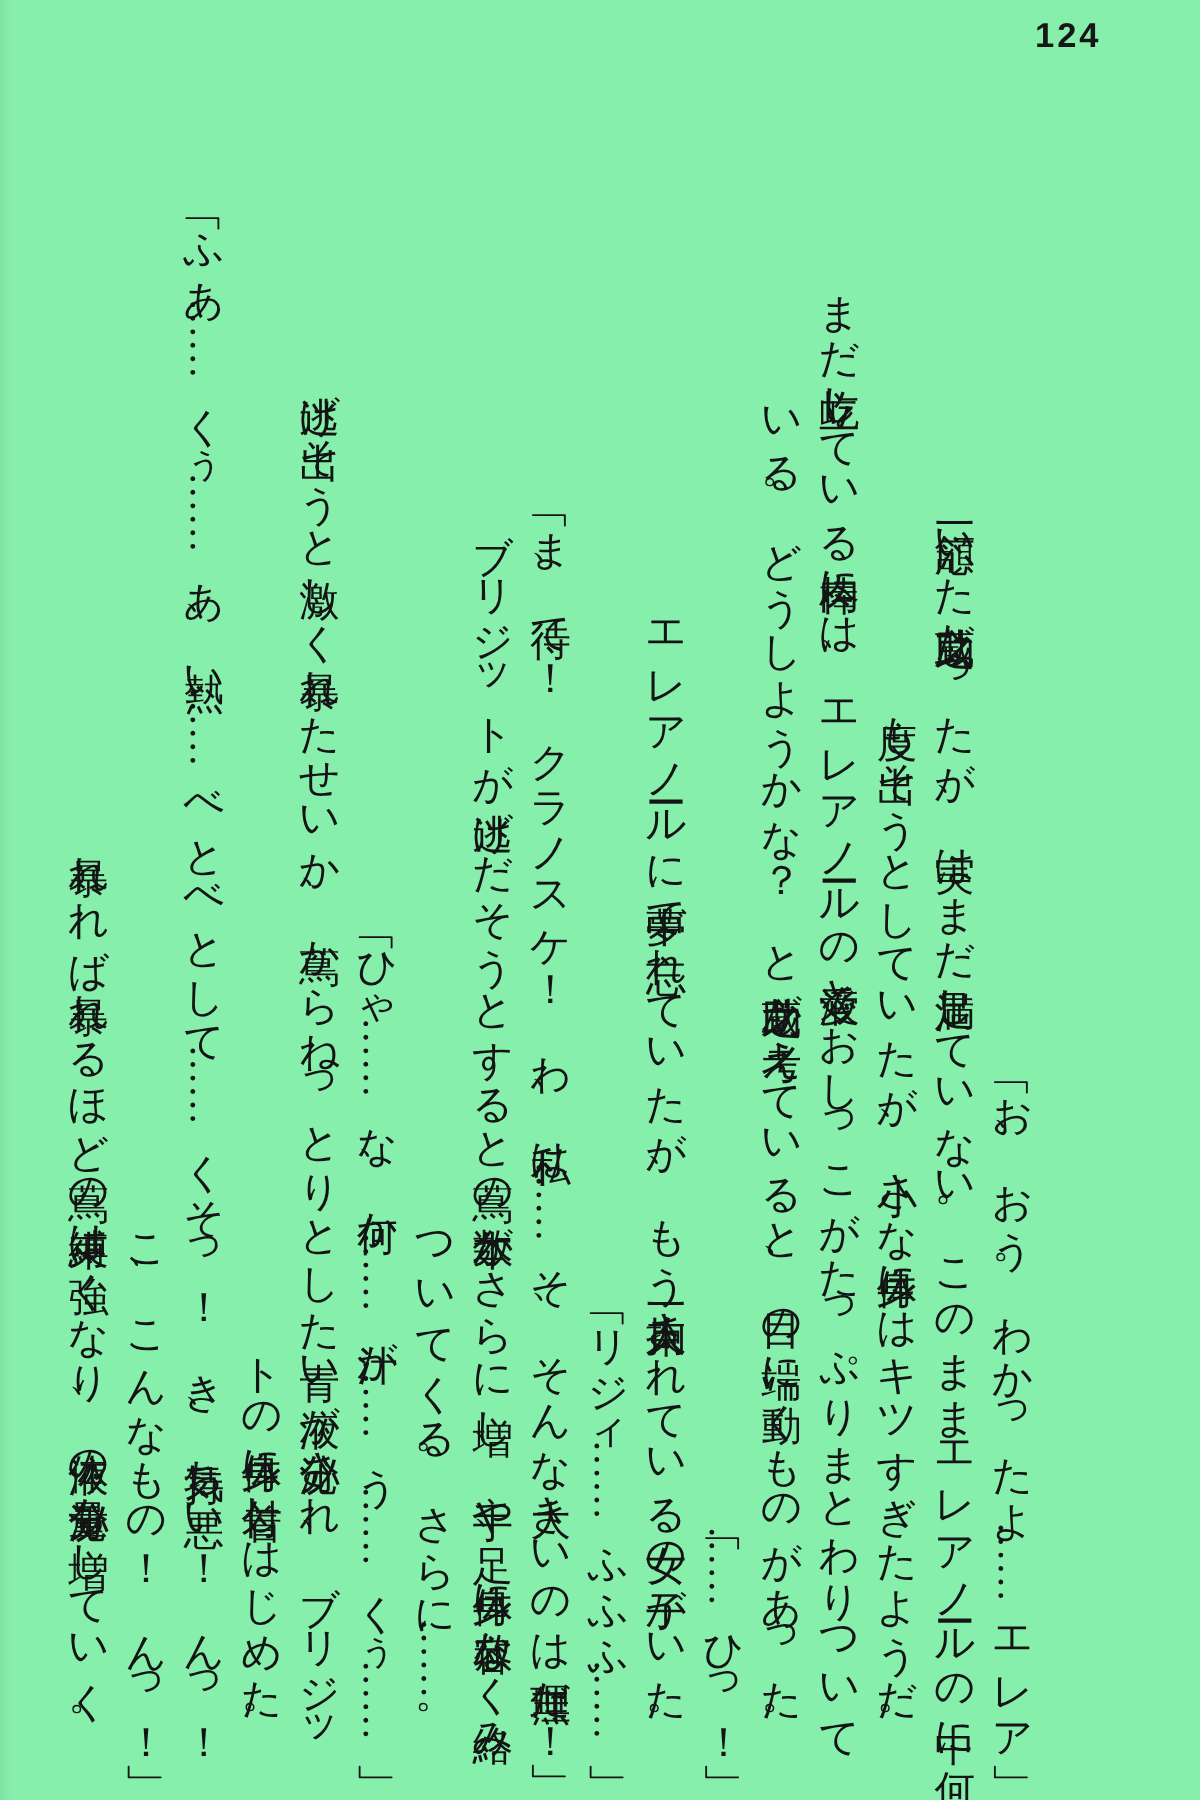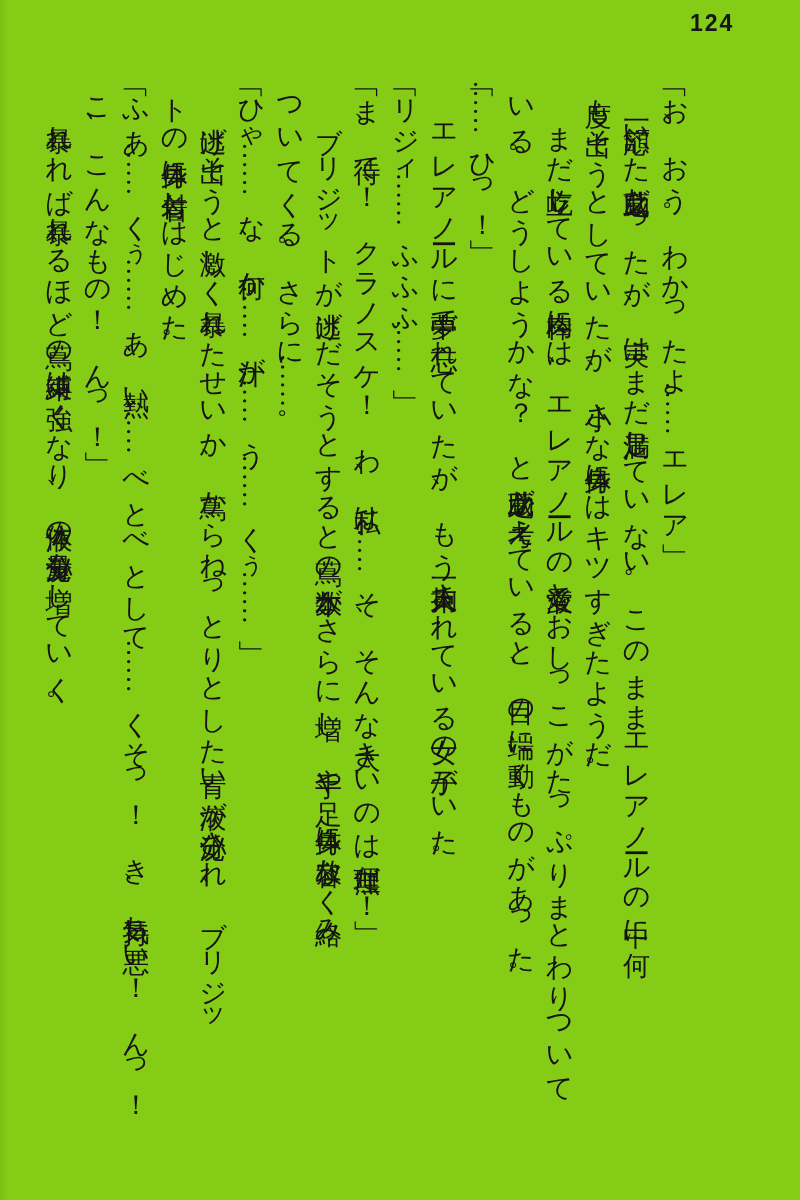--- a/index.html
+++ b/index.html
@@ -5,22 +5,23 @@
   html, body {
     margin: 0;
     padding: 0;
     background: #e9e9e7;
   }
   .page {
     position: relative;
     width: 800px;
     height: 1200px;
     margin: 0 auto;
-    background: #84cc16;
+    background: #86efac;
     overflow: hidden;
+    text-align: right;
   }
   
   .page::before {
     content: "";
     position: absolute;
     left: 0; top: 0; bottom: 0;
     width: 8px;
     background: linear-gradient(to right, rgba(0,0,0,0.06), rgba(0,0,0,0));
     pointer-events: none;
   }

